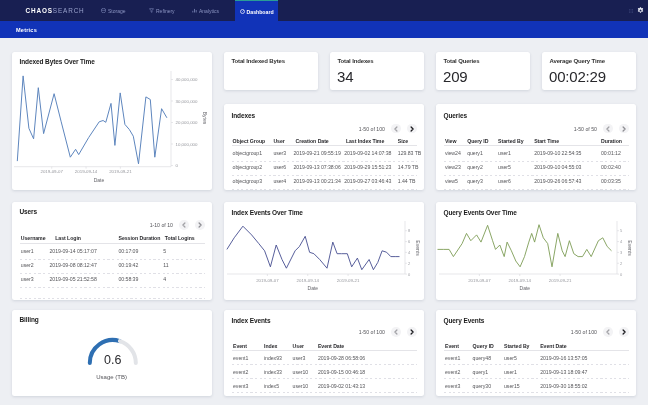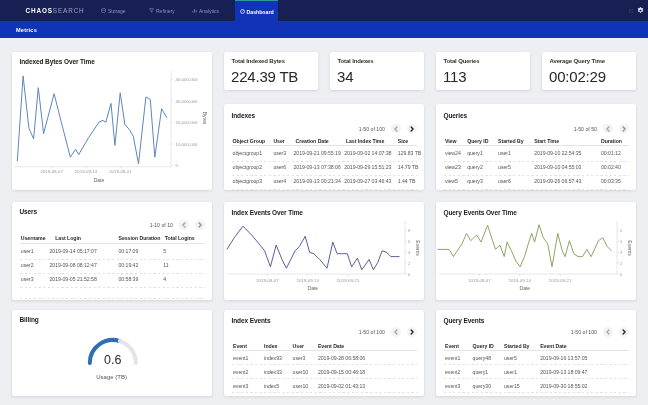--- a/index.html
+++ b/index.html
@@ -89,29 +89,28 @@
       <text x="39.7" y="121" font-size="4.4" fill="#97989e" text-anchor="middle">2019-09-07</text>
       <text x="74.05000000000001" y="121" font-size="4.4" fill="#97989e" text-anchor="middle">2019-09-14</text>
       <text x="108.4" y="121" font-size="4.4" fill="#97989e" text-anchor="middle">2019-09-21</text>
 <text x="87" y="130" font-size="5" fill="#64646a" text-anchor="middle">Date</text>
 <text x="190.5" y="66" font-size="5" fill="#64646a" text-anchor="middle" transform="rotate(90 190.5 66)">Bytes</text>
 <polyline points="5.3,109.1 11.1,23.9 16.9,76.3 21.6,86.8 26.3,35.7 31.6,81.6 42.1,41.7 49.2,69.8 58.3,105.2 63.6,97.3 66.7,102.6 76.7,85.5 87.2,69.8 91.1,68.5 93.8,70.3 99.0,51.4 102.9,93.4 108.2,40.9 112.9,72.4 117.4,77.6 121.3,84.2 126.5,111.8 133.9,44.9 138.3,47.5 142.8,105.2 149.6,56.7 154.9,65.8" fill="none" stroke="#5e86be" stroke-width="1" stroke-linejoin="round"></polyline>
 </svg>
   </div>
 <div class="card" style="left:224px;top:52px;width:94px;height:38px">
     <div class="sl">Total Indexed Bytes</div>
-    <div class="sv">224.39 TB</div>
   </div>
 <div class="card" style="left:330px;top:52px;width:94px;height:38px">
     <div class="sl">Total Indexes</div>
     <div class="sv">34</div>
   </div>
 <div class="card" style="left:436px;top:52px;width:94px;height:38px">
     <div class="sl">Total Queries</div>
-    <div class="sv">113</div>
+    <div class="sv">209</div>
   </div>
 <div class="card" style="left:542px;top:52px;width:94px;height:38px">
     <div class="sl">Average Query Time</div>
     <div class="sv">00:02:29</div>
   </div>
 <div class="card" style="left:224px;top:104px;width:200px;height:86px">
     <div class="ct" style="top:7.7px">Indexes</div>
     <div class="pg" style="top:21.6px">1-50 of 100</div>
     <div class="pb" style="right:23.5px;top:19.5px">
       <svg width="10" height="10" viewBox="0 0 10 10">

